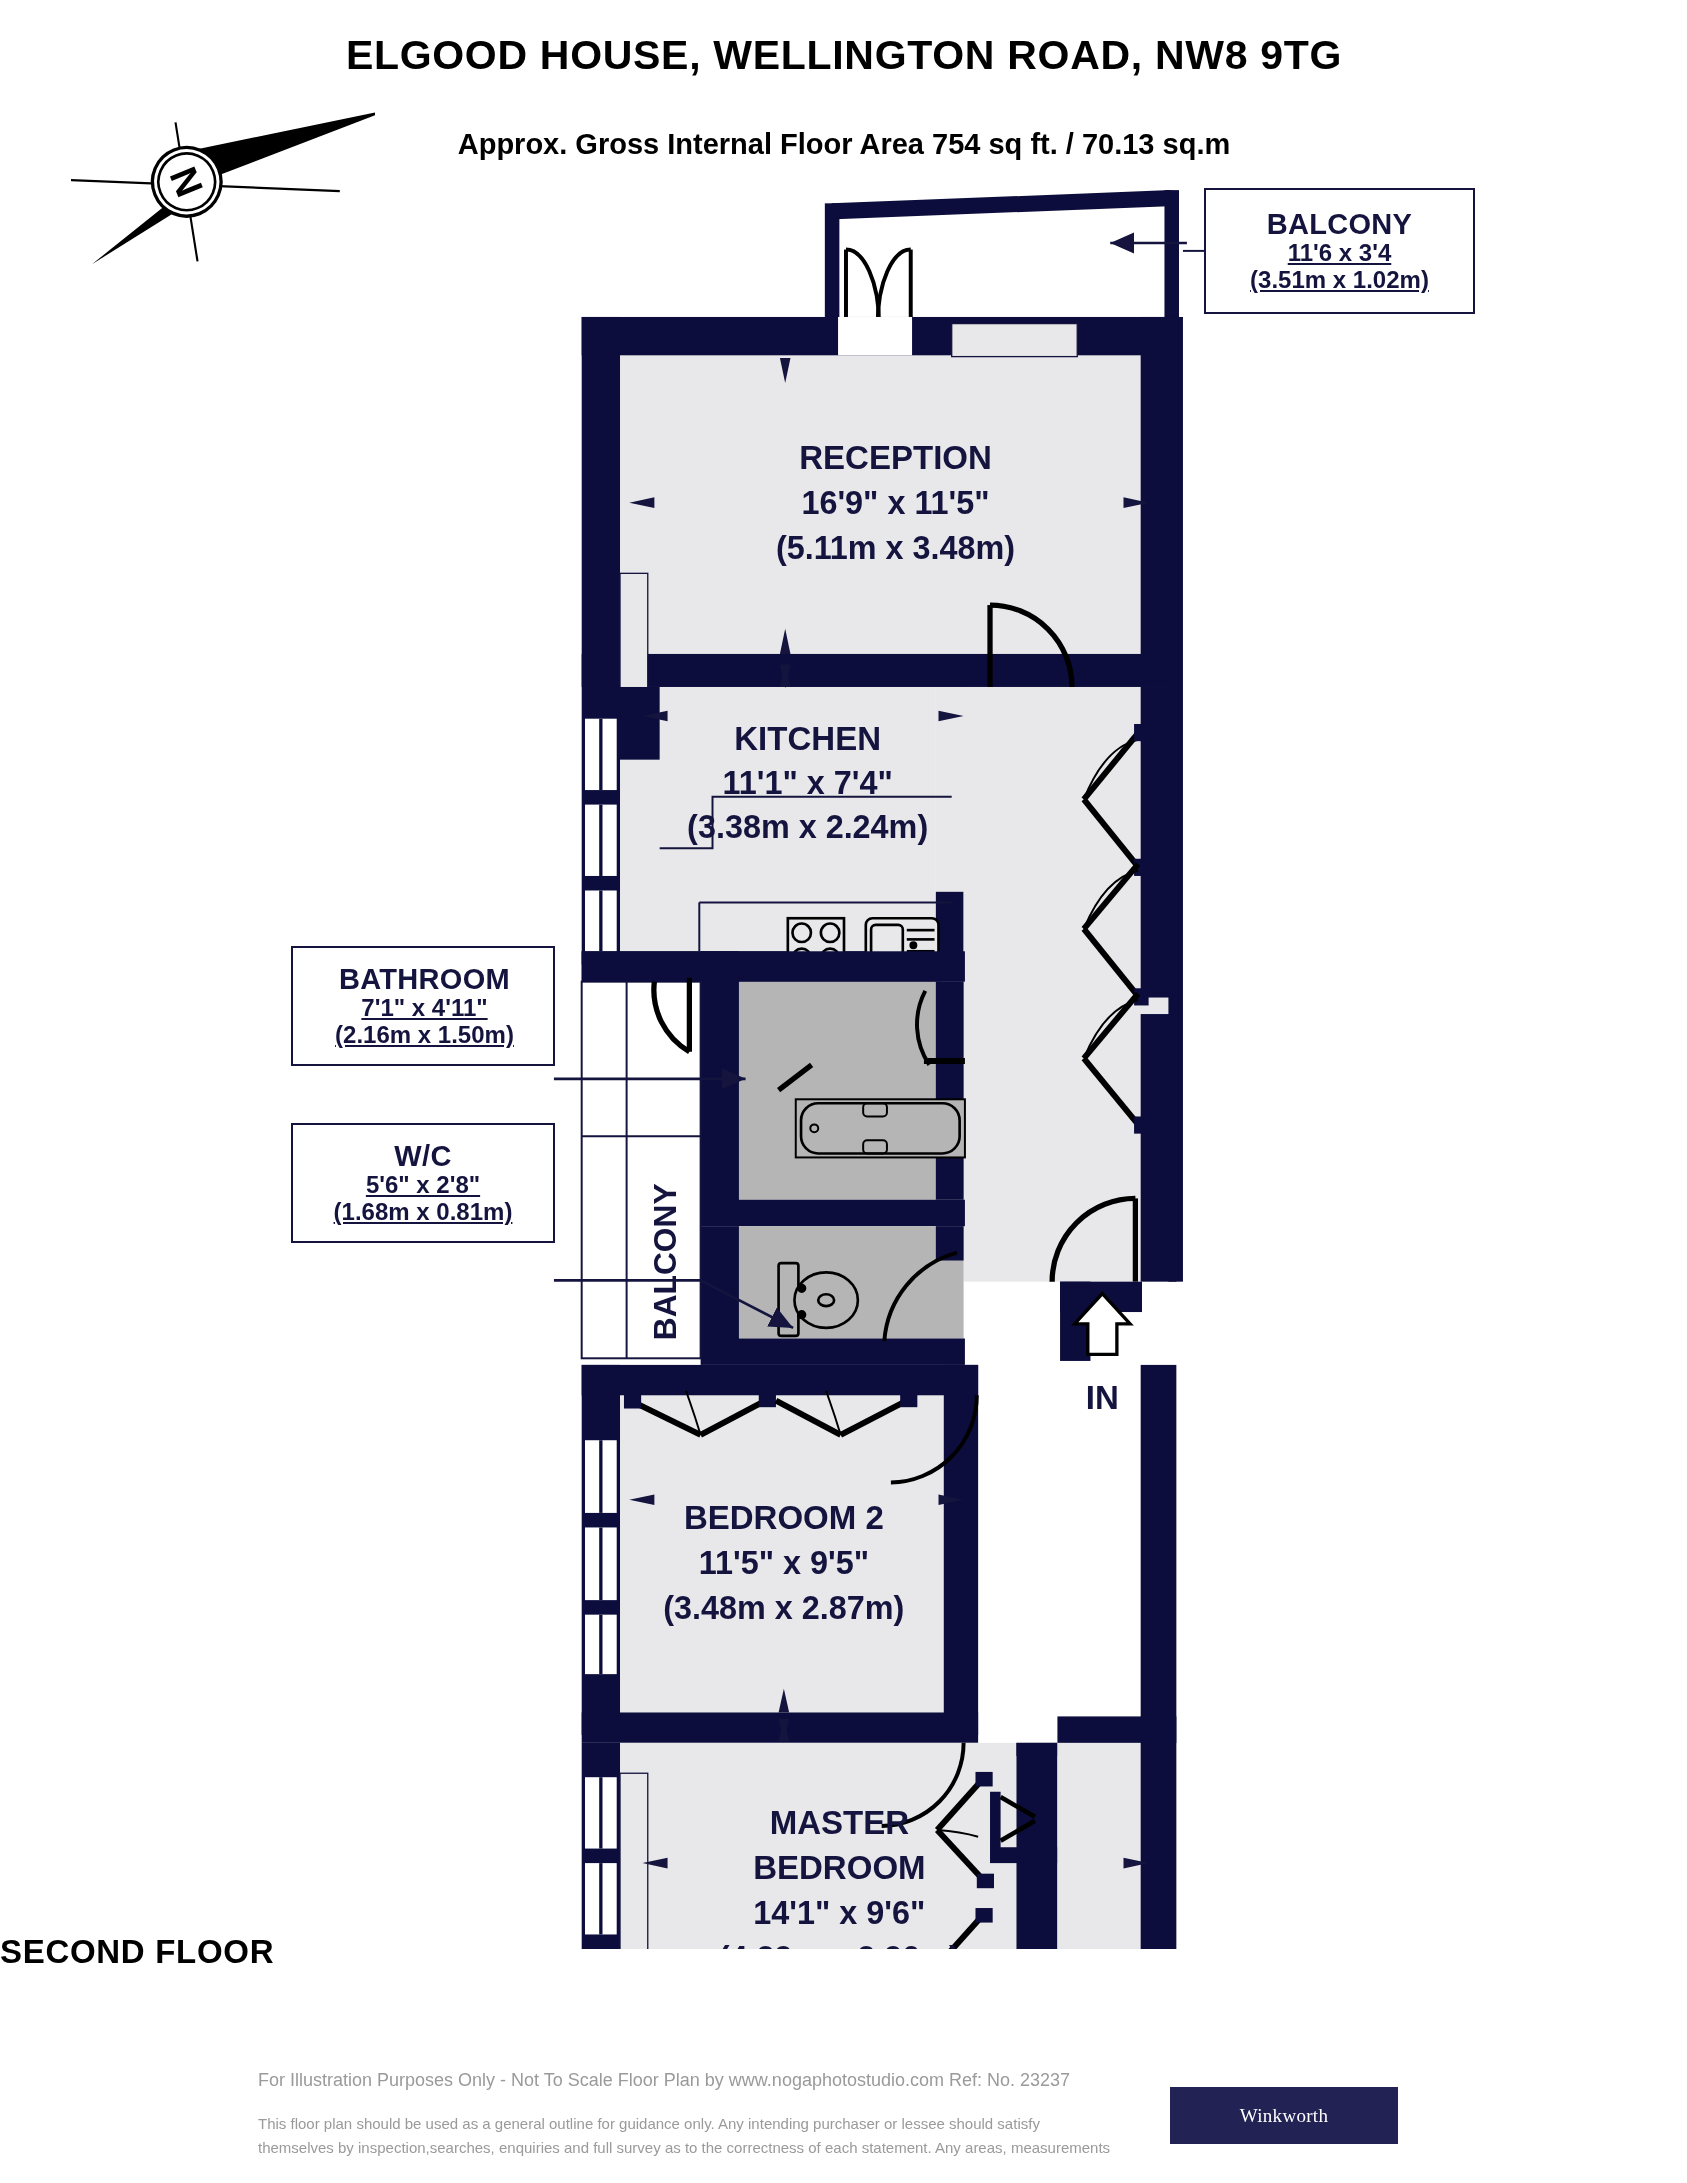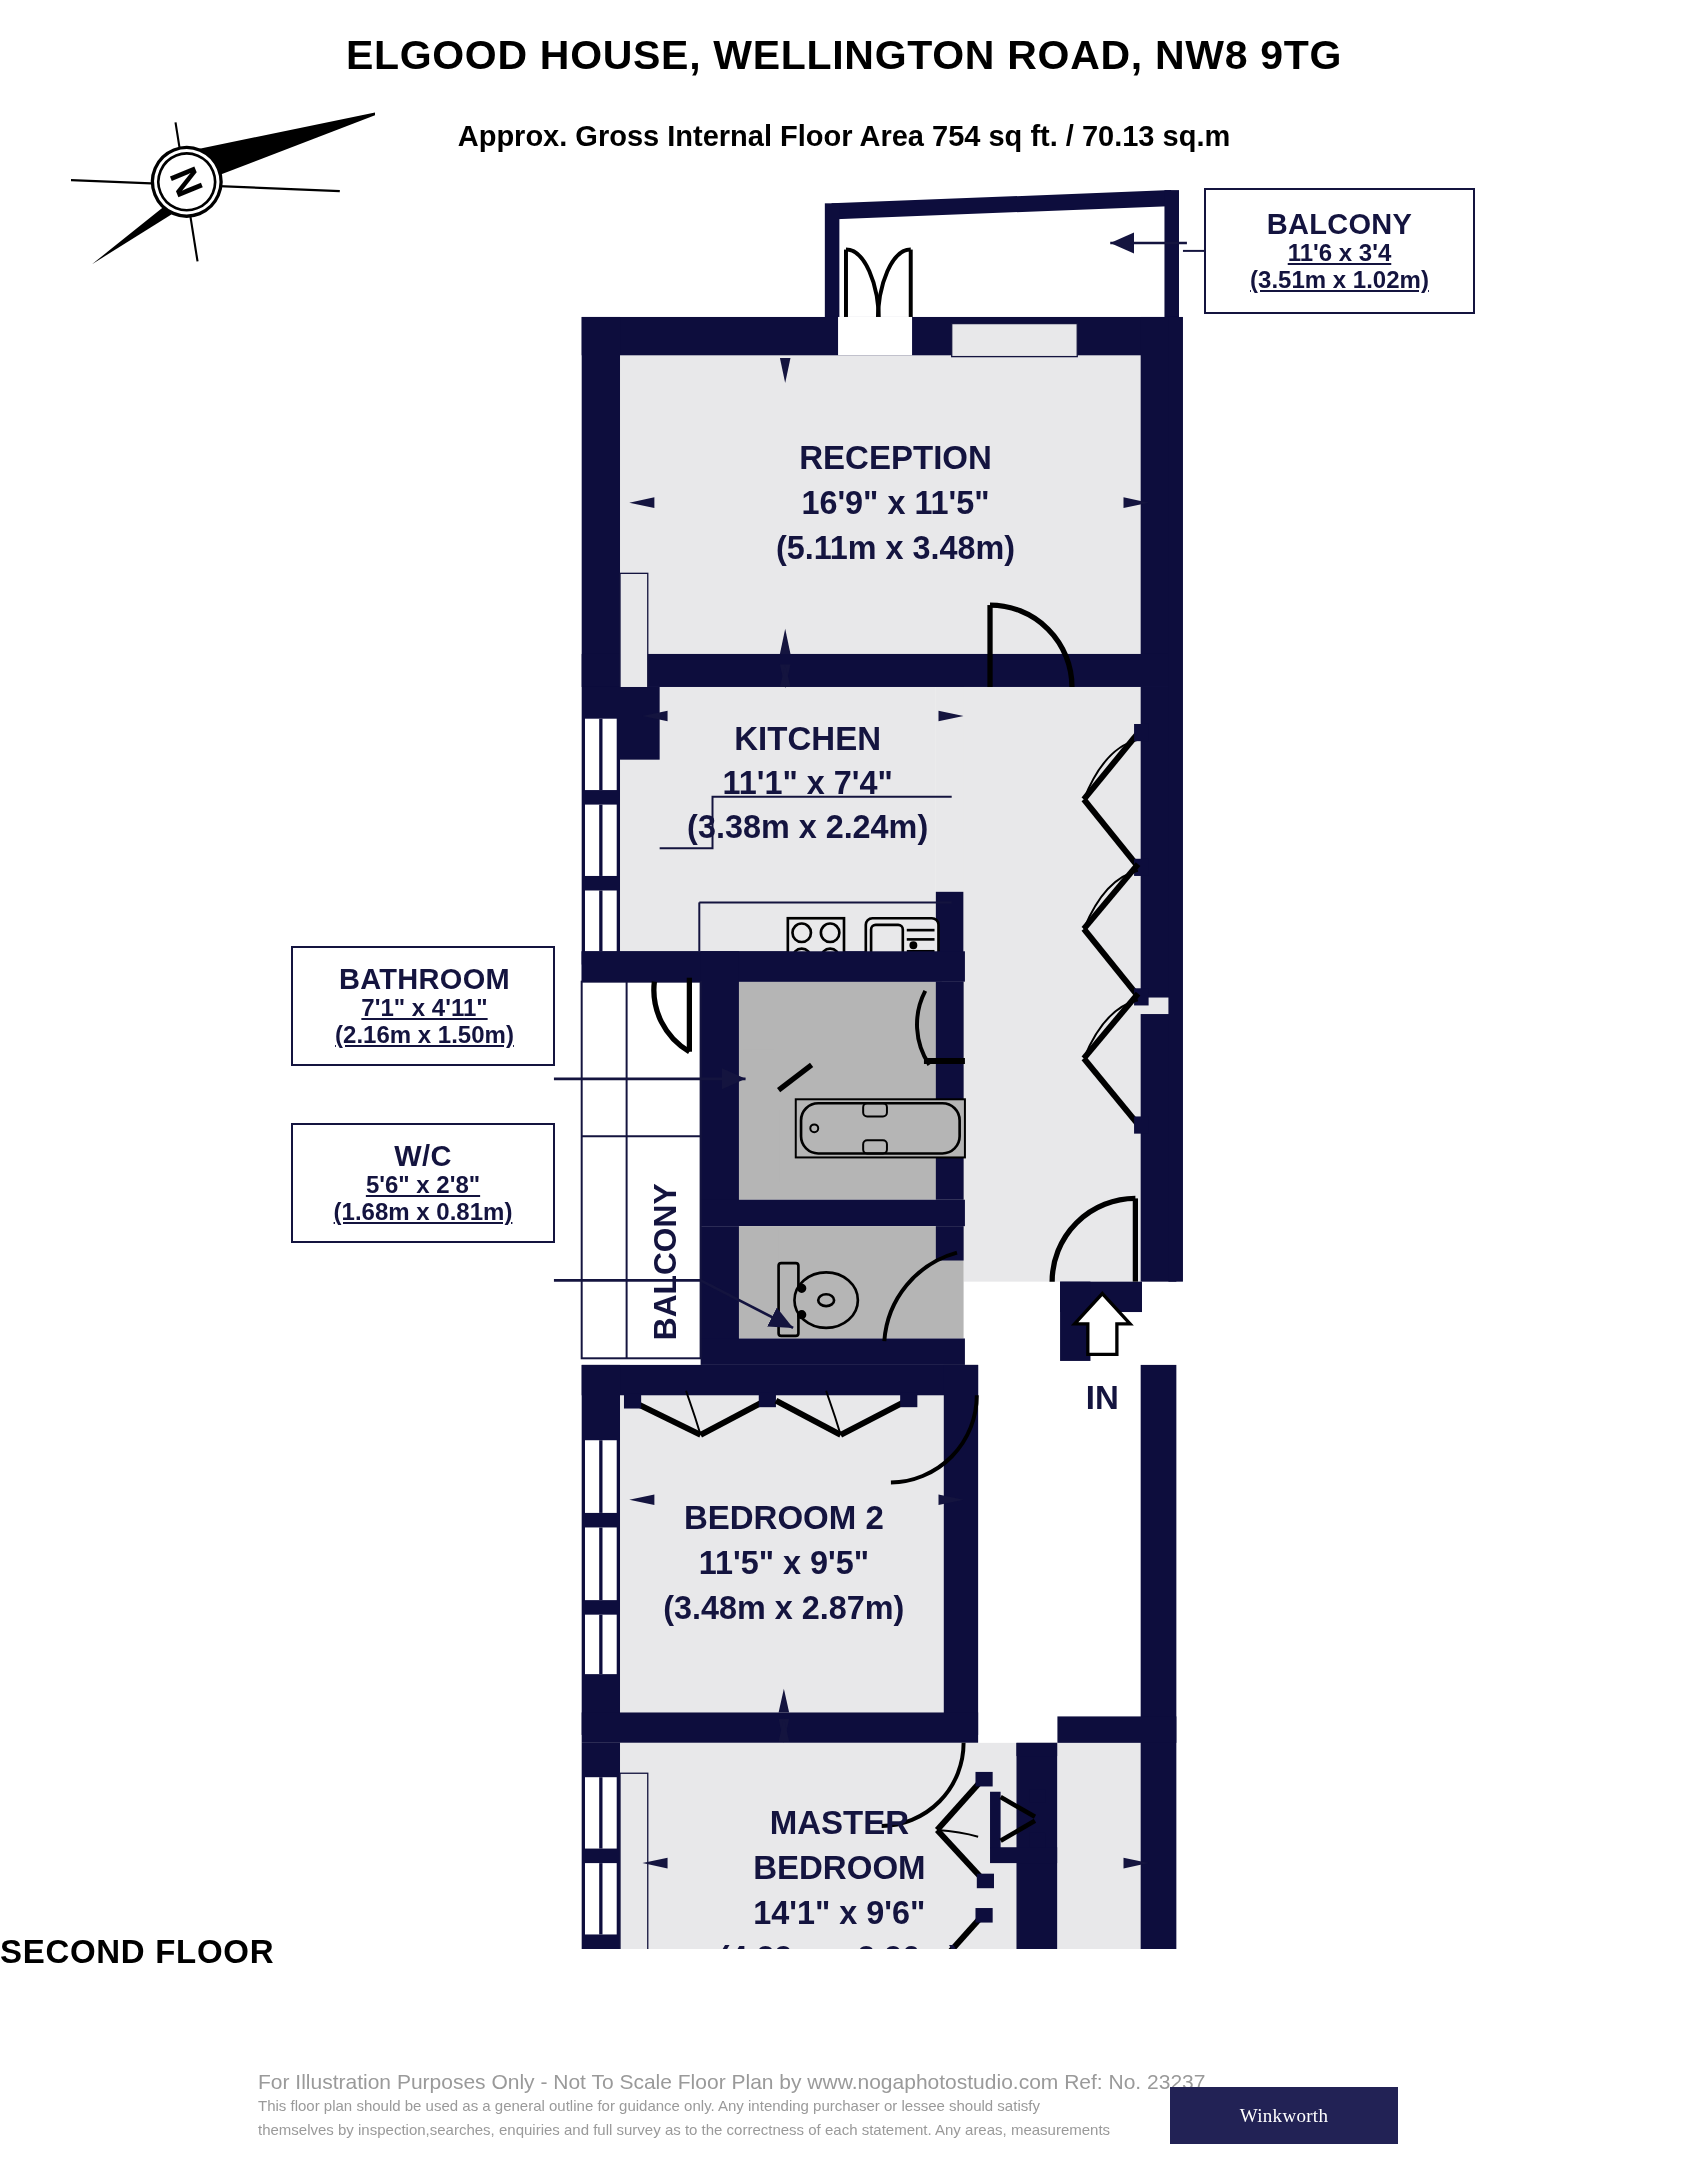--- a/index.html
+++ b/index.html
@@ -9,21 +9,21 @@
     color:#0d0d3d;
   }
   .abs{position:absolute;}
 
   
   #title{
     left:0;top:32px;width:1688px;text-align:center;
     font-size:41px;font-weight:bold;letter-spacing:0.7px;color:#000;
   }
   #subtitle{
-    left:0;top:120px;width:1688px;text-align:center;
+    left:0;top:128px;width:1688px;text-align:center;
     font-size:29px;font-weight:bold;color:#000;
   }
 
   
   #compass{left:71px;top:106px;width:304px;height:211px;}
 
   
   #plan{left:0;top:165px;width:1688px;height:1784px;}
 
   
@@ -38,21 +38,21 @@
   .callout .cdim{font-size:24px;text-decoration:underline;}
 
   
   #floorlabel{
     left:0;top:1933px;width:1528px;text-align:left;
     font-size:33px;font-weight:bold;color:#000;letter-spacing:0.7px;
   }
 
   
   #footer{left:258px;top:2070px;width:899px;color:#9a9a9a;}
-  #footer .f1{font-size:21px;margin-bottom:0;white-space:nowrap;}
+  #footer .f1{font-size:18px;margin-bottom:21px;white-space:nowrap;}
   #footer .f2{font-size:15px;line-height:1.58;}
   #logo{
     left:1170px;top:2087px;width:228px;height:57px;background:#222255;
     display:flex;align-items:center;justify-content:center;
   }
   #logo span{
     color:#ffffff;font-family:"Liberation Serif",serif;
     font-size:19px;letter-spacing:0.3px;
   }
 

